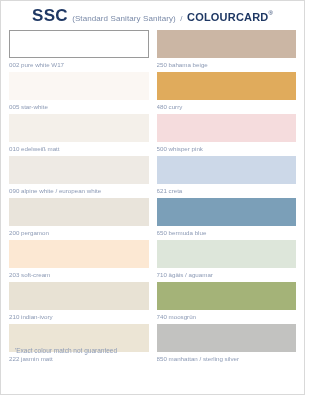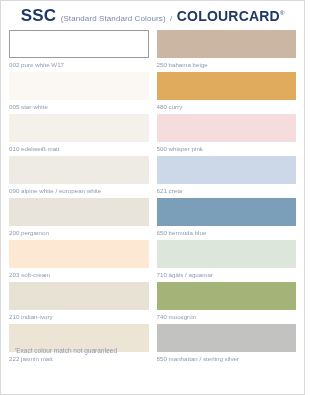--- a/index.html
+++ b/index.html
@@ -36,21 +36,21 @@
   .hdr-paren {
     font-size: 8px;
     color: #7a8aa8;
     letter-spacing: 0.1px;
   }
   .hdr-slash {
     font-size: 8px;
     color: #7a8aa8;
   }
   .hdr-cc {
-    font-size: 14px;
+    font-size: 11px;
     font-weight: bold;
     color: #1f3864;
     letter-spacing: 0.2px;
   }
   .hdr-reg {
     font-size: 6px;
     color: #1f3864;
     vertical-align: super;
   }
 
@@ -99,21 +99,21 @@
     line-height: 10px;
   }
 </style>
 </head>
 <body>
 
 <div class="card">
 
   <div class="header">
     <span class="hdr-ssc">SSC</span>
-    <span class="hdr-paren">(Standard Standard Colours)</span>
+    <span class="hdr-paren">(Standard Sanitary Sanitary)</span>
     <span class="hdr-slash">/</span>
     <span class="hdr-cc">COLOURCARD</span><span class="hdr-reg">®</span>
   </div>
 
   <div class="columns">
 
     <div class="column">
       <div class="swatch-item">
         <div class="swatch outlined" style="background-color: rgb(255, 255, 255);"></div>
         <div class="swatch-label">002 pure white W17</div>

